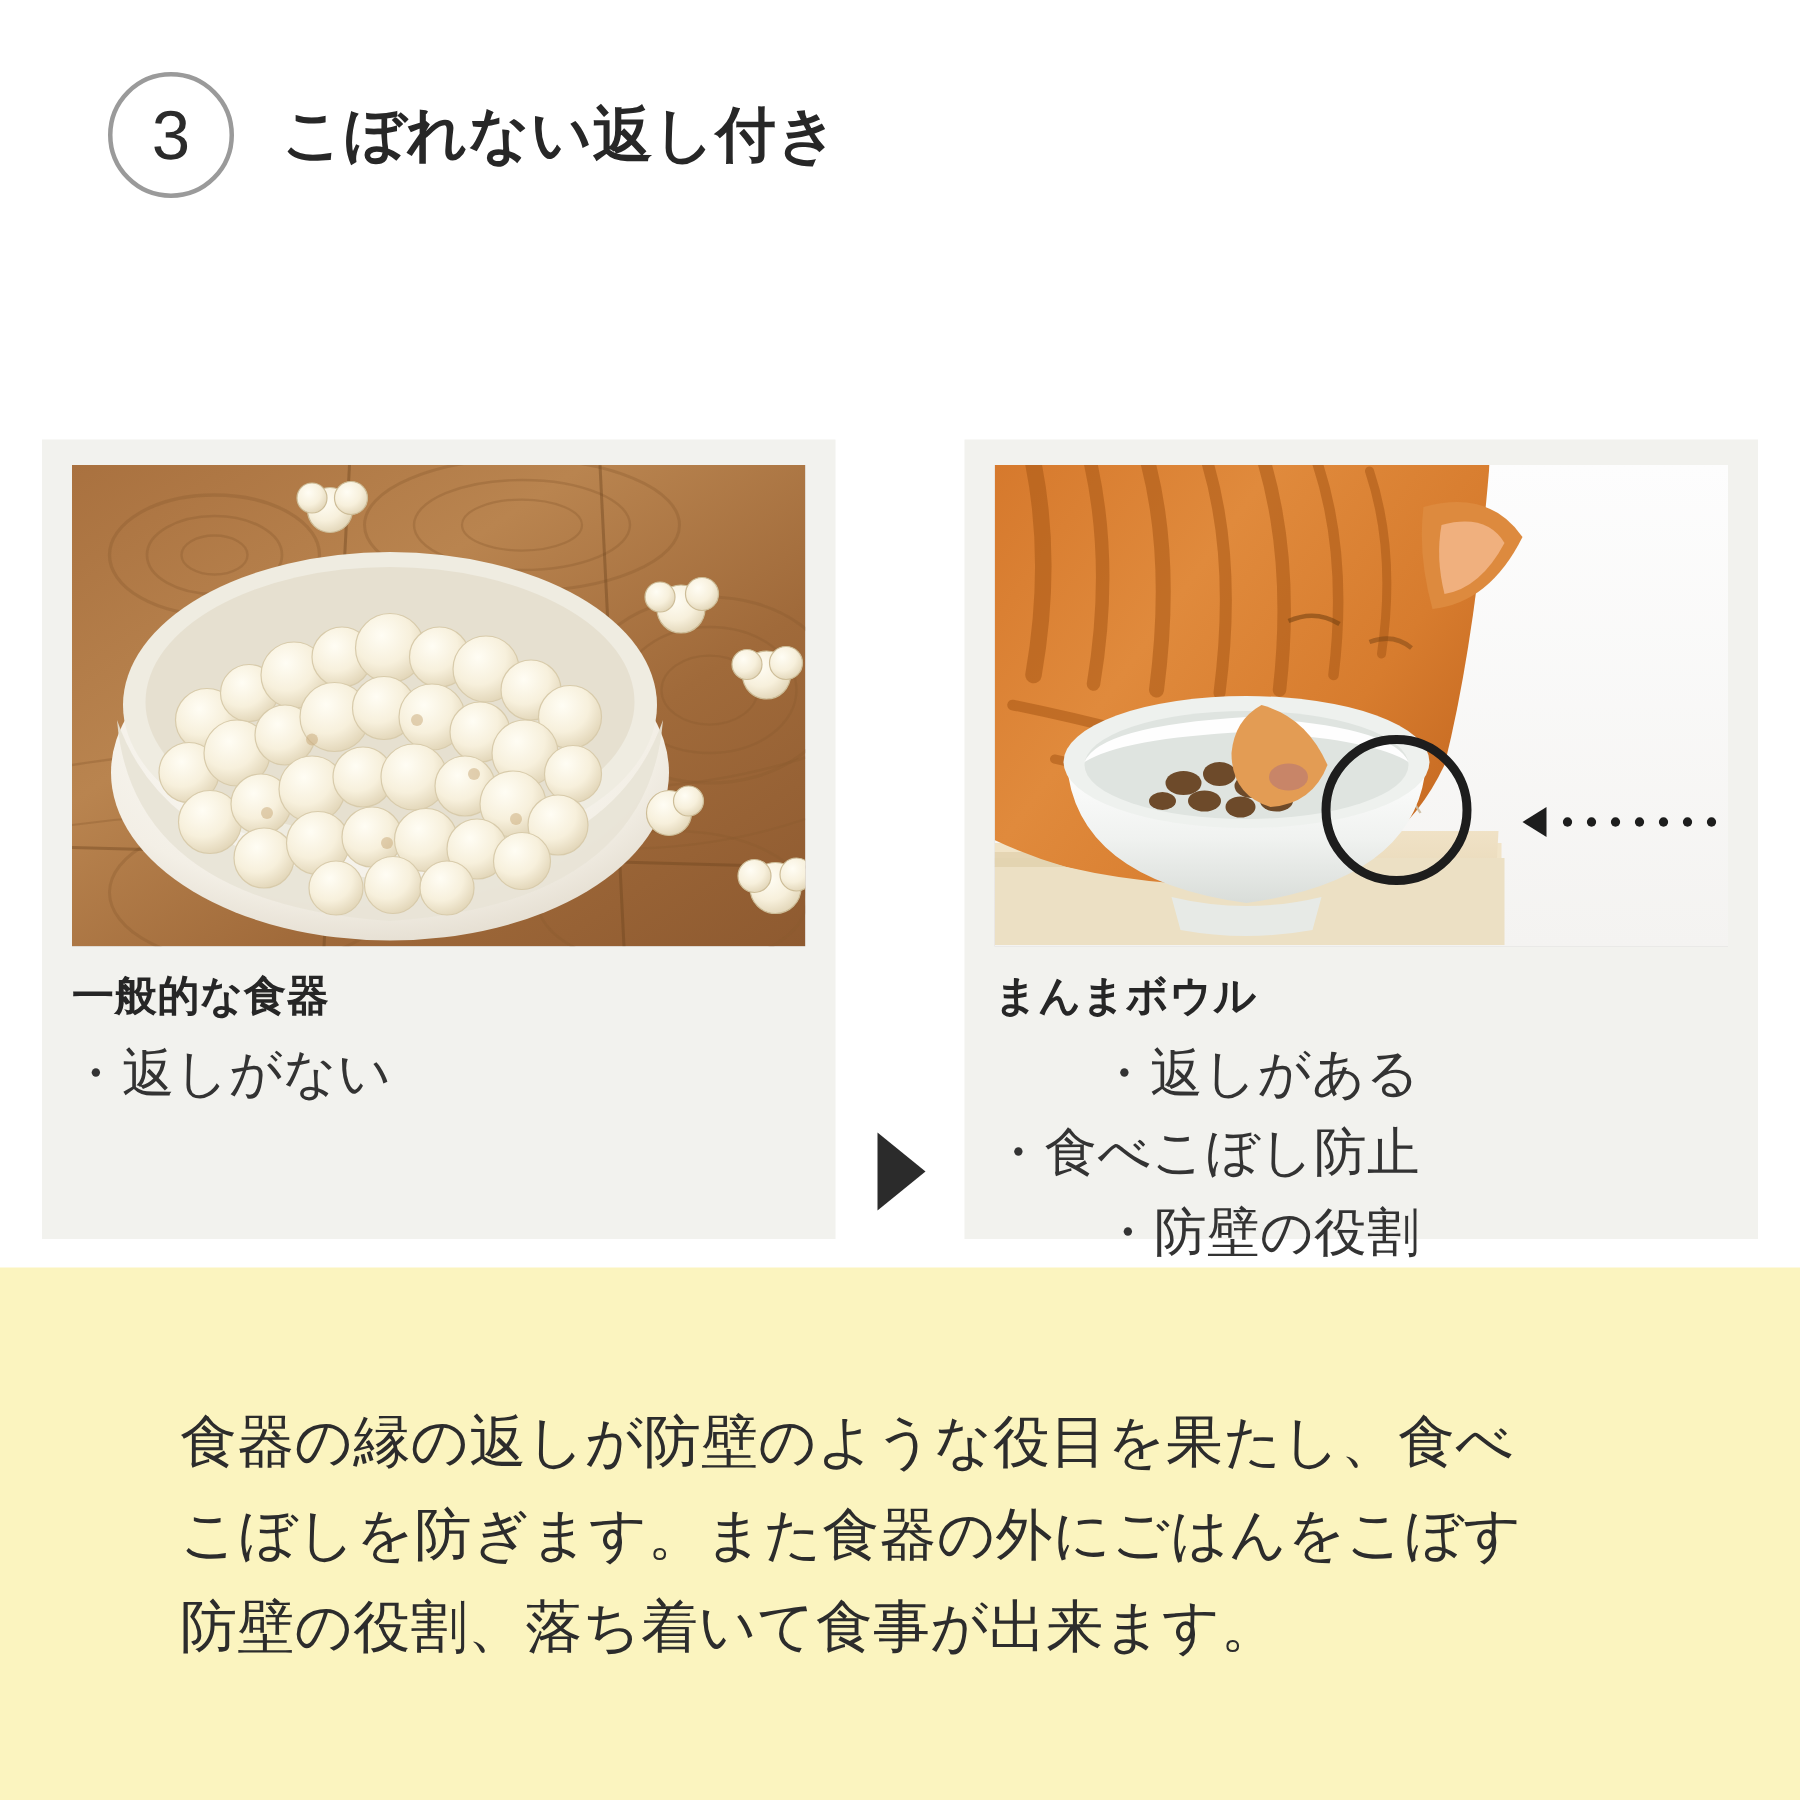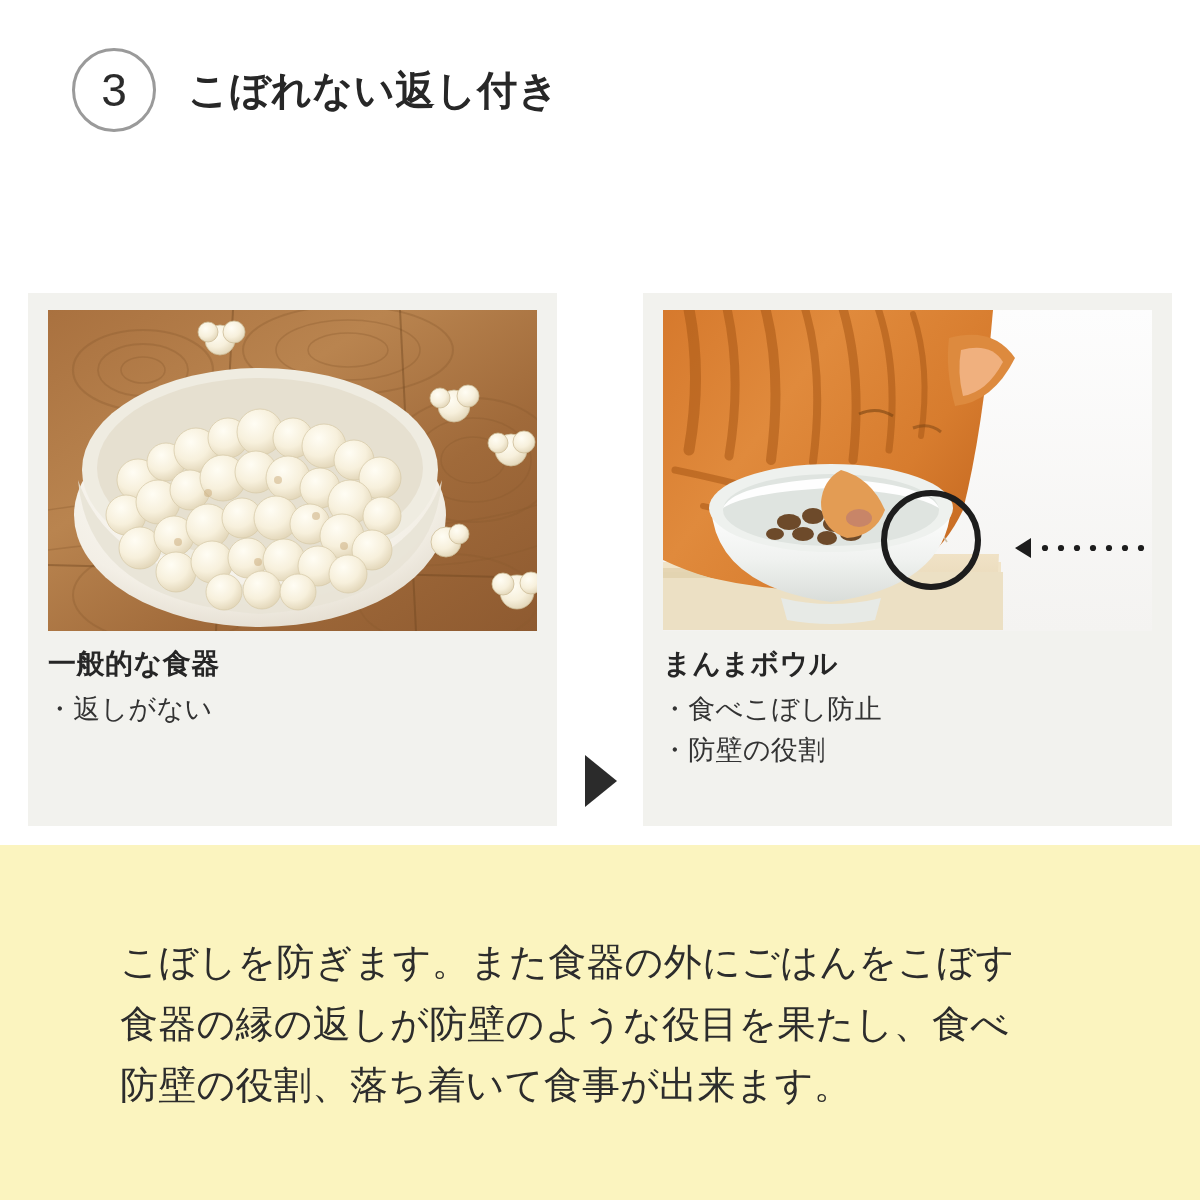--- a/index.html
+++ b/index.html
@@ -93,25 +93,26 @@
   }
   .bullets {
     position: absolute;
     left: 18px;
     top: 396px;
     margin: 0;
     padding: 0;
     list-style: none;
   }
   .bullets li {
-    font-size: 27px;
+    font-size: 35px;
     line-height: 1.52;
     color: #333333;
     letter-spacing: 0.3px;
     white-space: nowrap;
+    text-align: right;
   }
 
   
   .mid-arrow {
     position: absolute;
     left: 585px;
     top: 462px;
     width: 0;
     height: 0;
     border-top: 26px solid transparent;
@@ -383,25 +384,26 @@
           <circle cx="446" cy="238" r="3.1"></circle>
           <circle cx="462" cy="238" r="3.1"></circle>
           <circle cx="478" cy="238" r="3.1"></circle>
         </g>
       </svg>
     </div>
 
     <div class="panel-label">まんまボウル</div>
 
     <ul class="bullets">
+      <li>・返しがある</li>
       <li>・食べこぼし防止</li>
       <li>・防壁の役割</li>
     </ul>
   </div>
 </div>
 
 <div class="note-band">
   <div class="note-text">
+    <span>食器の縁の返しが防壁のような役目を果たし、食べ</span>
     <span>こぼしを防ぎます。また食器の外にごはんをこぼす</span>
-    <span>食器の縁の返しが防壁のような役目を果たし、食べ</span>
     <span>防壁の役割、落ち着いて食事が出来ます。</span>
   </div>
 </div>
 
 </body></html>

